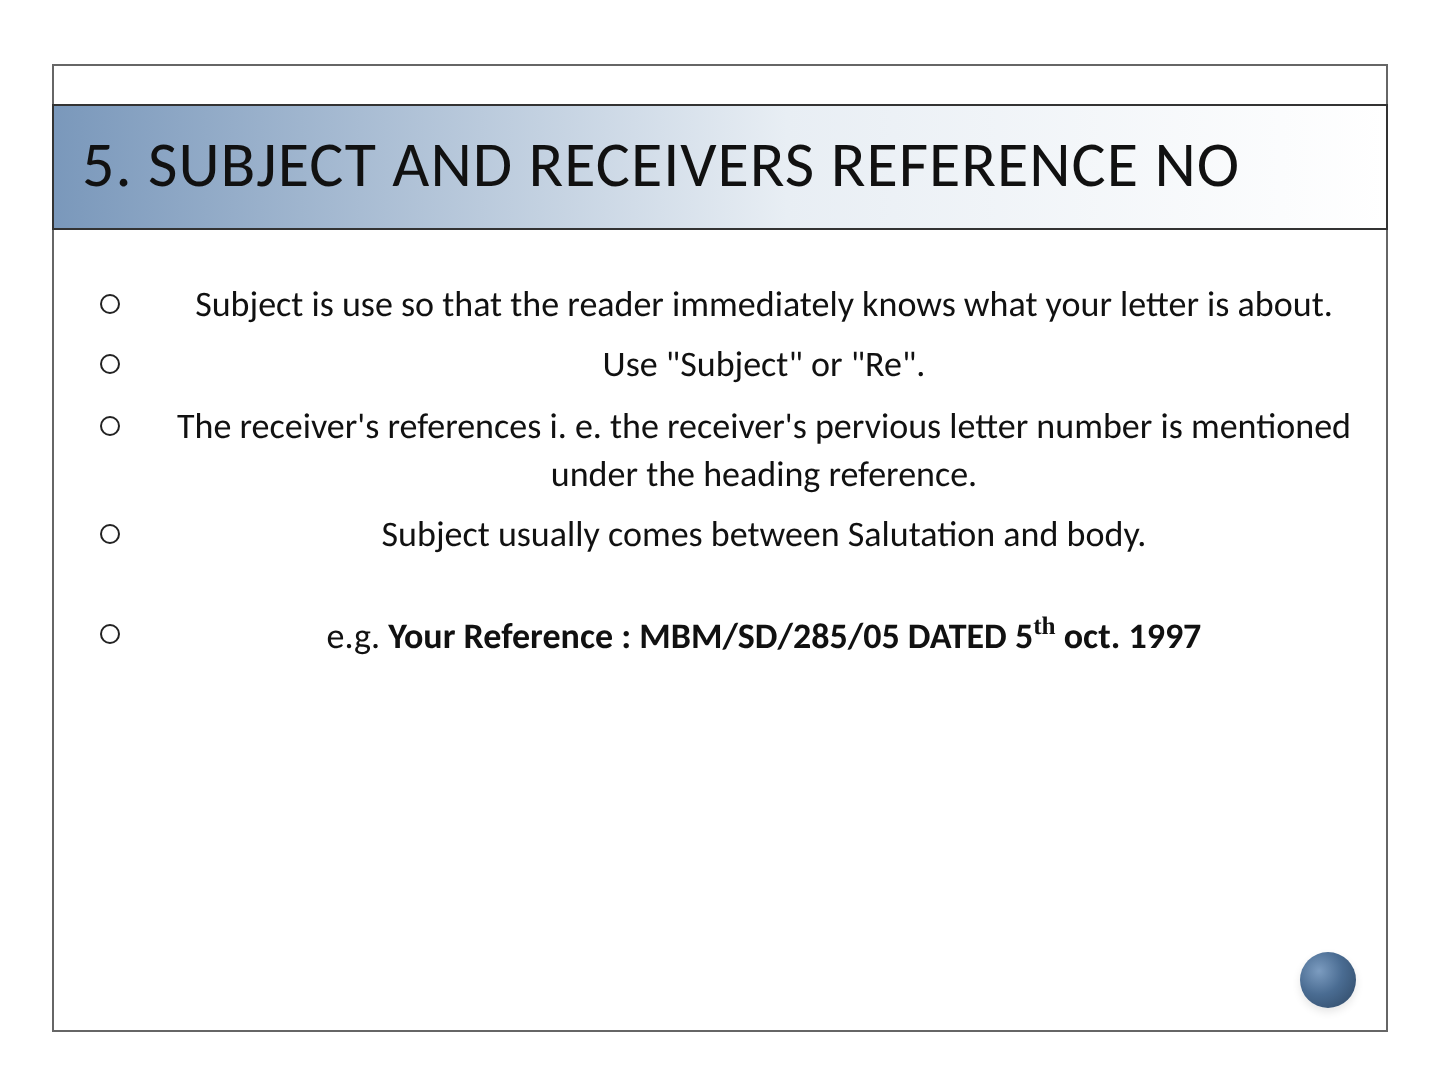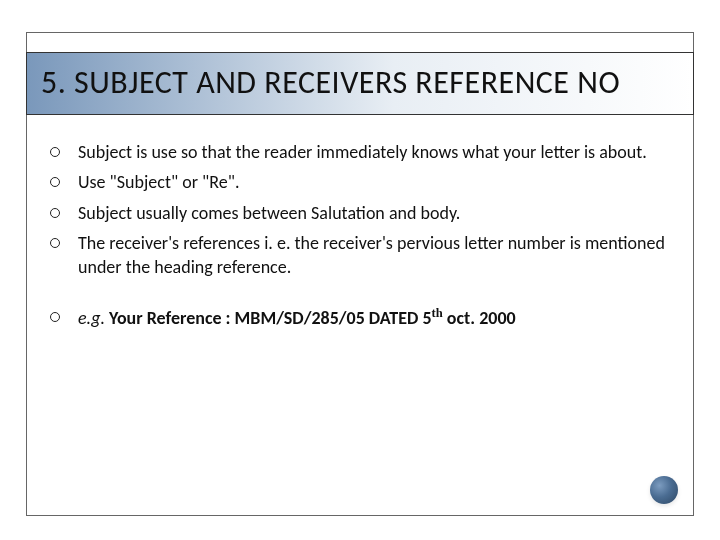--- a/index.html
+++ b/index.html
@@ -49,37 +49,37 @@
     margin: 0;
     padding: 0;
   }
   ul.bullets li {
     position: relative;
     padding-left: 34px;
     font-size: 18px;
     line-height: 1.35;
     color: #111;
     margin-bottom: 6px;
+    text-align: center;
   }
   ul.bullets li::before {
     content: "";
     position: absolute;
     left: 6px;
     top: 7px;
     width: 8px;
     height: 8px;
     border: 1.5px solid #222;
     border-radius: 50%;
   }
   .gap {
     height: 20px;
   }
   .example-plain {
     display: inline;
-    font-style: italic;
   }
   .example-bold {
     font-weight: 700;
     display: inline;
   }
   sup {
     font-size: 0.7em;
     vertical-align: super;
     font-family: Liberation Serif, serif;
   }
@@ -100,27 +100,27 @@
 <div class="frame"></div>
 
 <div class="title-box">
   <span class="title-text">5.  SUBJECT AND RECEIVERS REFERENCE NO</span>
 </div>
 
 <div class="content">
   <ul class="bullets">
     <li><span>Subject is use so that the reader immediately knows what your letter is about.</span></li>
     <li><span> Use "Subject" or "Re".</span></li>
+    <li><span>The receiver's references i. e. the receiver's pervious letter number is mentioned under the heading reference.</span></li>
     <li><span> Subject usually comes between Salutation and body.</span></li>
-    <li><span>The receiver's references i. e. the receiver's pervious letter number is mentioned under the heading reference.</span></li>
   </ul>
   <div class="gap"></div>
   <ul class="bullets">
     <li>
       <span class="example-plain">e.g.    </span>
       <span class="example-bold">
-        <span>Your Reference : MBM/SD/285/05 DATED 5</span><sup>th</sup><span> oct. 2000</span>
+        <span>Your Reference : MBM/SD/285/05 DATED 5</span><sup>th</sup><span> oct. 1997</span>
       </span>
     </li>
   </ul>
 </div>
 
 <div class="dot"></div>
 
 </body></html>

